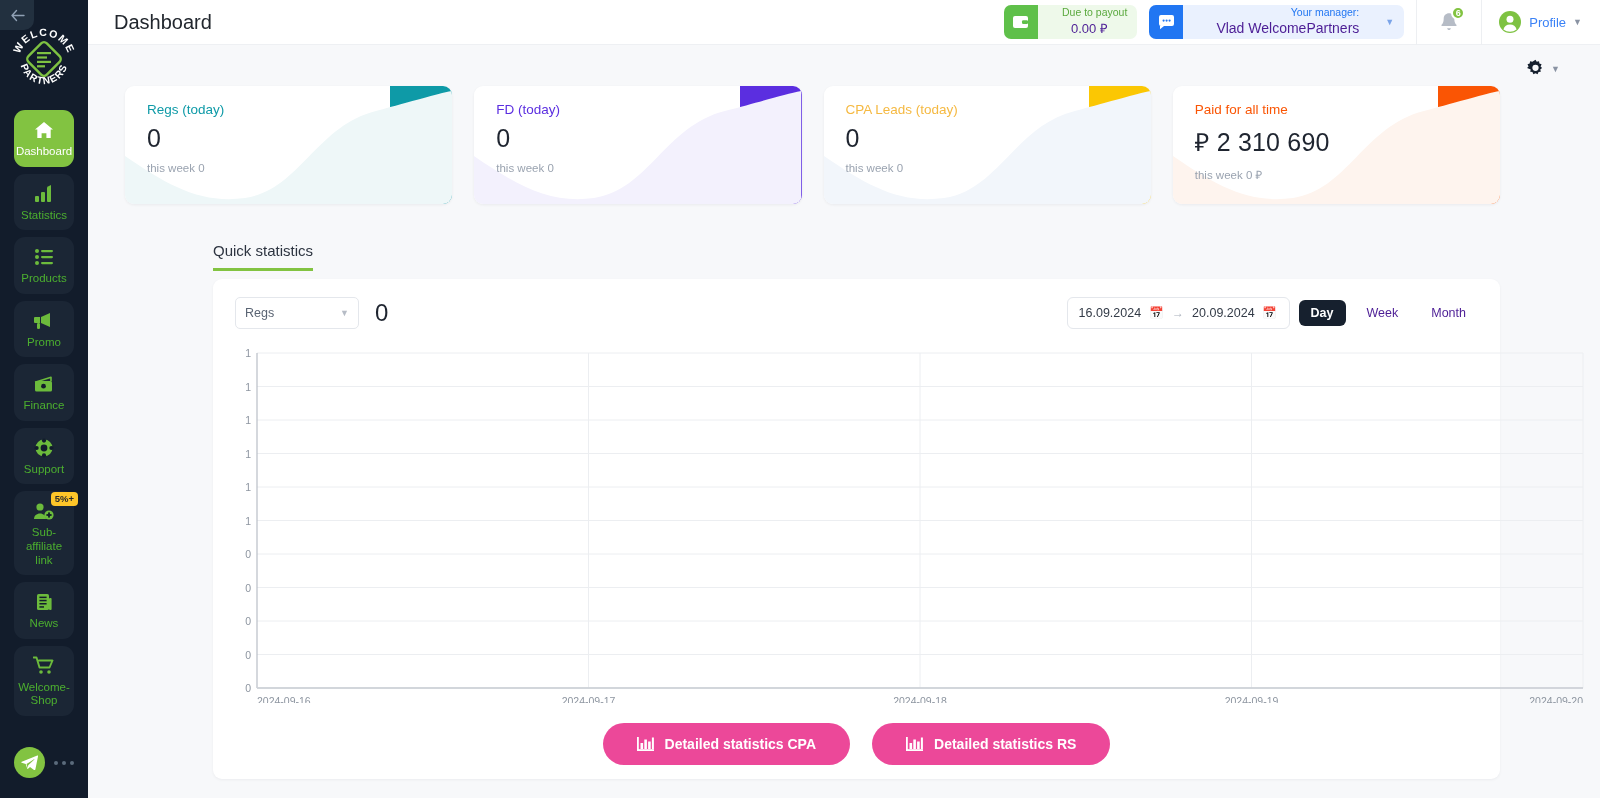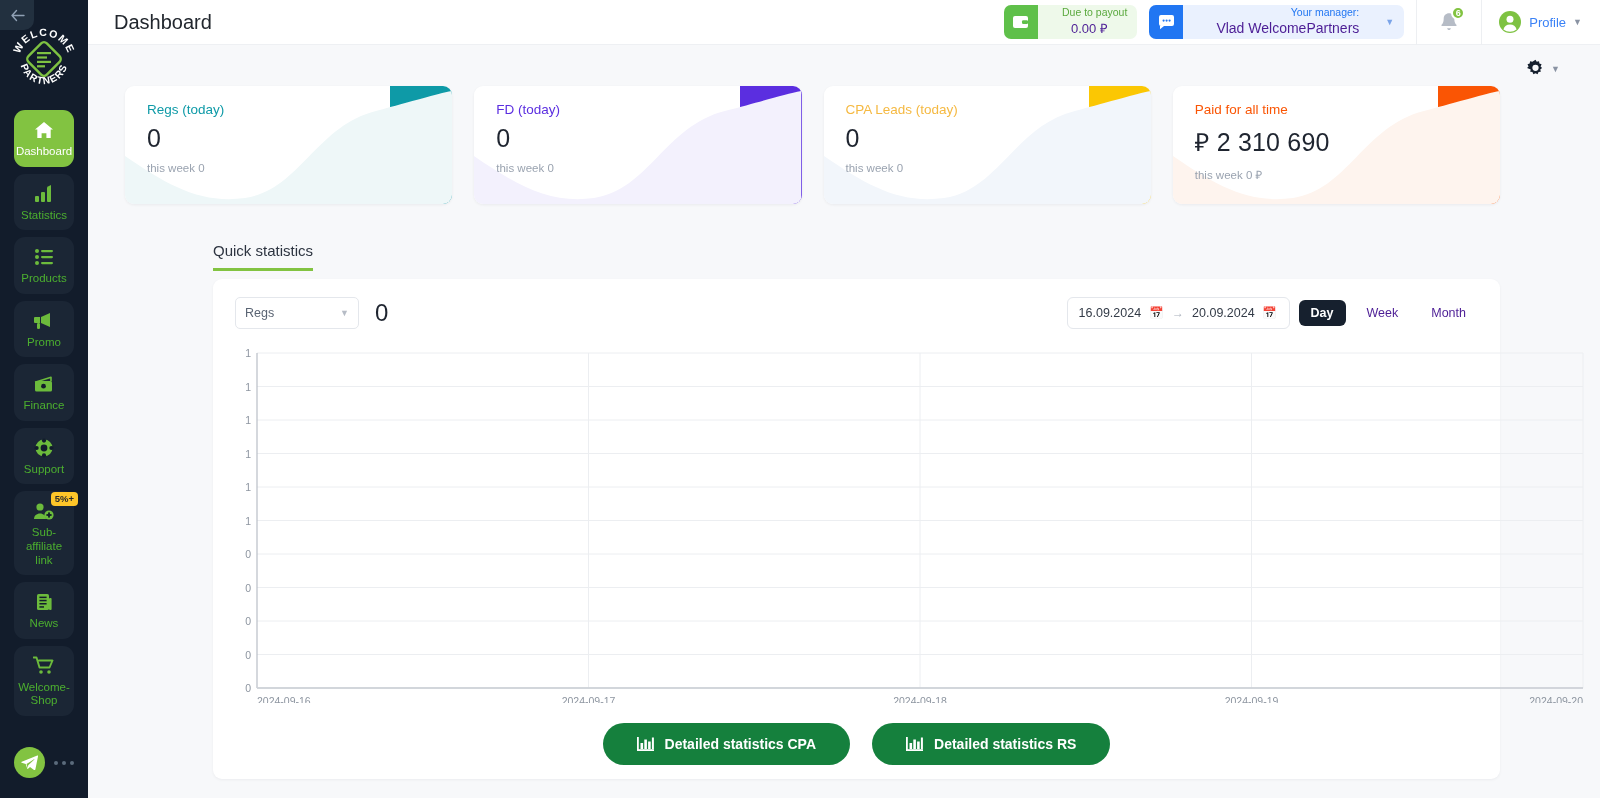--- a/index.html
+++ b/index.html
@@ -183,21 +183,21 @@
   .period.active { background: #16202e; color: #fff; font-weight: 600; }
 
   .chart-wrap { position: relative; margin-top: 14px; height: 360px; }
   .chart-wrap svg { display: block; }
 
   .btn-row {
     display: flex; justify-content: center; gap: 22px;
     position: absolute; left: 0; right: 0; bottom: 14px;
   }
   .dark-btn {
-    background: #15803d; color: #fff; border: none;
+    background: #ec4899; color: #fff; border: none;
     border-radius: 22px; height: 42px; padding: 0 34px;
     font-size: 14px; font-weight: 700; cursor: pointer;
     display: flex; align-items: center; gap: 11px;
     font-family: "Liberation Sans", sans-serif;
   }
 </style>
 </head>
 <body>
 
 <div class="app">

